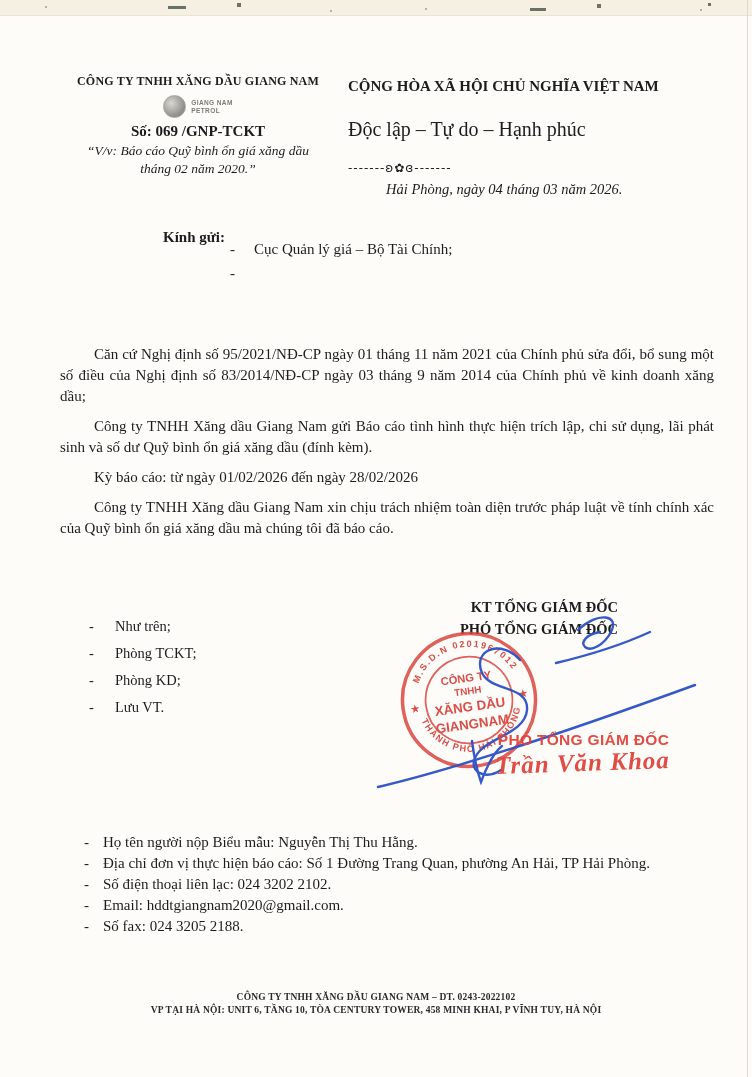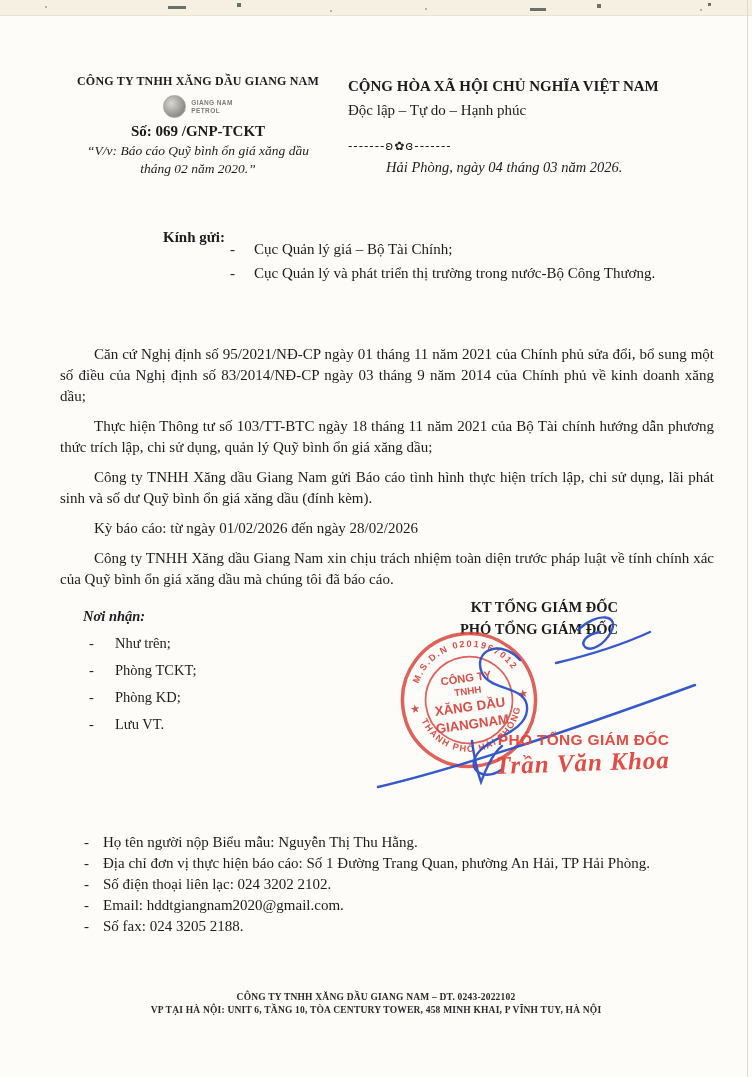--- a/index.html
+++ b/index.html
@@ -18,21 +18,21 @@
   .hdr-left{position:absolute;left:56px;top:74px;width:284px;text-align:center;}
   .hdr-left .company{font-weight:bold;font-size:12px;letter-spacing:.2px;white-space:nowrap;}
   .logo-row{display:flex;align-items:center;justify-content:center;margin-top:6px;gap:5px;}
   .logo-globe{width:21px;height:21px;border-radius:50%;background:radial-gradient(circle at 35% 35%,#d9d7d2,#8f8d88 70%);border:1px solid #a8a6a0;}
   .logo-text{font-family:"Liberation Sans","DejaVu Sans",sans-serif;font-size:6.5px;font-weight:bold;color:#7d7b76;text-align:left;line-height:1.15;letter-spacing:.4px;}
   .doc-number{font-weight:bold;font-size:15px;margin-top:5px;}
   .subject{font-style:italic;font-size:13.5px;line-height:1.3;margin-top:2px;padding:0 24px;}
 
   .hdr-right{position:absolute;left:348px;top:78px;width:344px;text-align:left;}
   .hdr-right .national{font-weight:bold;font-size:15px;white-space:nowrap;}
-  .hdr-right .motto{font-size:15px;margin-top:7px;}
+  .hdr-right .motto{font-size:20px;margin-top:23px;}
   .hdr-right .divider{font-size:12px;letter-spacing:1px;margin-top:20px;font-family:"DejaVu Sans",sans-serif;color:#222;}
   .hdr-right .dateline{font-style:italic;font-size:14.5px;margin-top:6px;transform:translateX(38px);}
 
   
   .kinhgui{position:absolute;left:163px;top:229px;width:540px;font-size:15px;}
   .kinhgui .kg-label{font-weight:bold;position:absolute;left:0;top:0;}
   .kg-items{position:absolute;left:65px;top:10px;width:470px;}
   .kg-item{display:flex;margin-bottom:4px;line-height:1.35;}
   .kg-item .dash{width:24px;flex:0 0 24px;text-align:left;padding-left:2px;}
 
@@ -107,35 +107,32 @@
 
   <div class="kinhgui">
     <span class="kg-label">Kính gửi:</span>
     <div class="kg-items">
       <div class="kg-item">
         <span class="dash">-</span>
         <span>Cục Quản lý giá – Bộ Tài Chính;</span>
       </div>
       <div class="kg-item">
         <span class="dash">-</span>
-        <span>Cục Quản lý và phát triển thị trường trong nước-Bộ Công Thương.</span>
       </div>
     </div>
   </div>
 
   <div class="body-block">
     <p>Căn cứ Nghị định số 95/2021/NĐ-CP ngày 01 tháng 11 năm 2021 của Chính phủ sửa đổi, bổ sung một số điều của Nghị định số 83/2014/NĐ-CP ngày 03 tháng 9 năm 2014 của Chính phủ về kinh doanh xăng dầu;</p>
-    <p>Thực hiện Thông tư số 103/TT-BTC ngày 18 tháng 11 năm 2021 của Bộ Tài chính hướng dẫn phương thức trích lập, chi sử dụng, quản lý Quỹ bình ổn giá xăng dầu;</p>
     <p>Công ty TNHH Xăng dầu Giang Nam gửi Báo cáo tình hình thực hiện trích lập, chi sử dụng, lãi phát sinh và số dư Quỹ bình ổn giá xăng dầu (đính kèm).</p>
     <p>Kỳ báo cáo: từ ngày 01/02/2026 đến ngày 28/02/2026</p>
     <p>Công ty TNHH Xăng dầu Giang Nam xin chịu trách nhiệm toàn diện trước pháp luật về tính chính xác của Quỹ bình ổn giá xăng dầu mà chúng tôi đã báo cáo.</p>
   </div>
 
   <div class="noinhan">
-    <div class="nn-label">Nơi nhận:</div>
     <div class="nn-items">
       <div class="nn-item">
         <span class="dash">-</span>
         <span>Như trên;</span>
       </div>
       <div class="nn-item">
         <span class="dash">-</span>
         <span>Phòng TCKT;</span>
       </div>
       <div class="nn-item">

